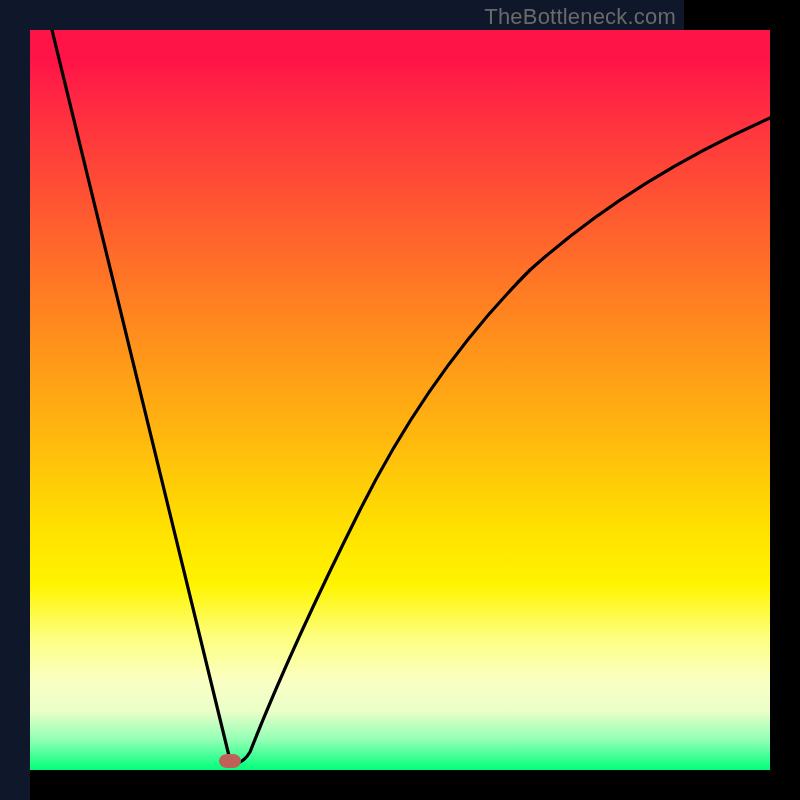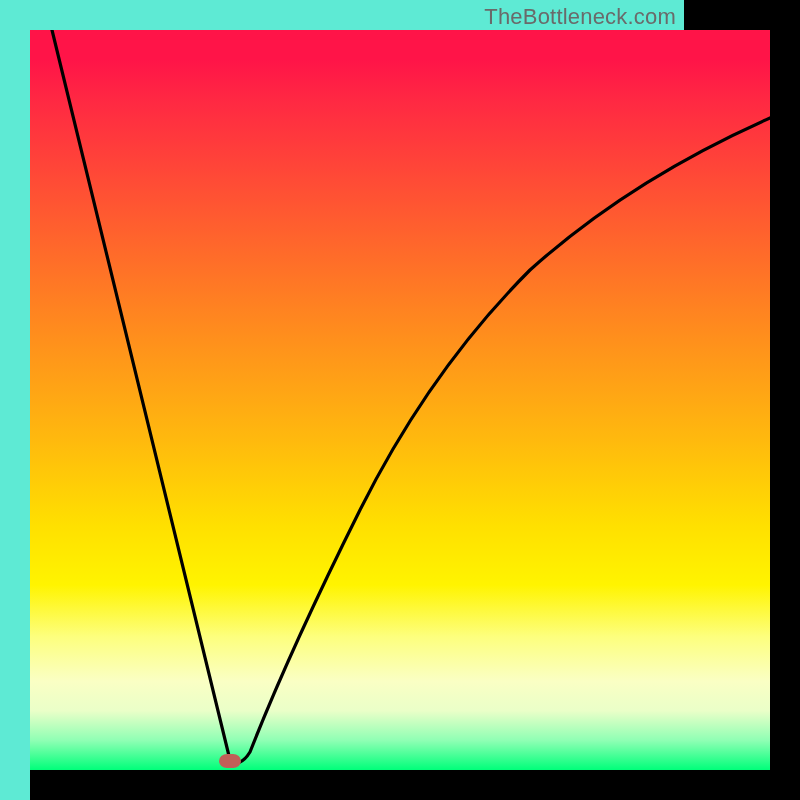--- a/index.html
+++ b/index.html
@@ -8,21 +8,21 @@
     width: 800px;
     height: 800px;
     background: #000;
     overflow: hidden;
     font-family: Arial, Helvetica, sans-serif;
   }
   .stage {
     position: relative;
     width: 684px;
     height: 800px;
-    background: #5eead4;
+    background: #0f172a;
   }
   .plot {
     position: absolute;
     left: 30px;
     top: 30px;
     width: 740px;
     height: 740px;
     overflow: hidden;
   }
   .gradient-fill {

